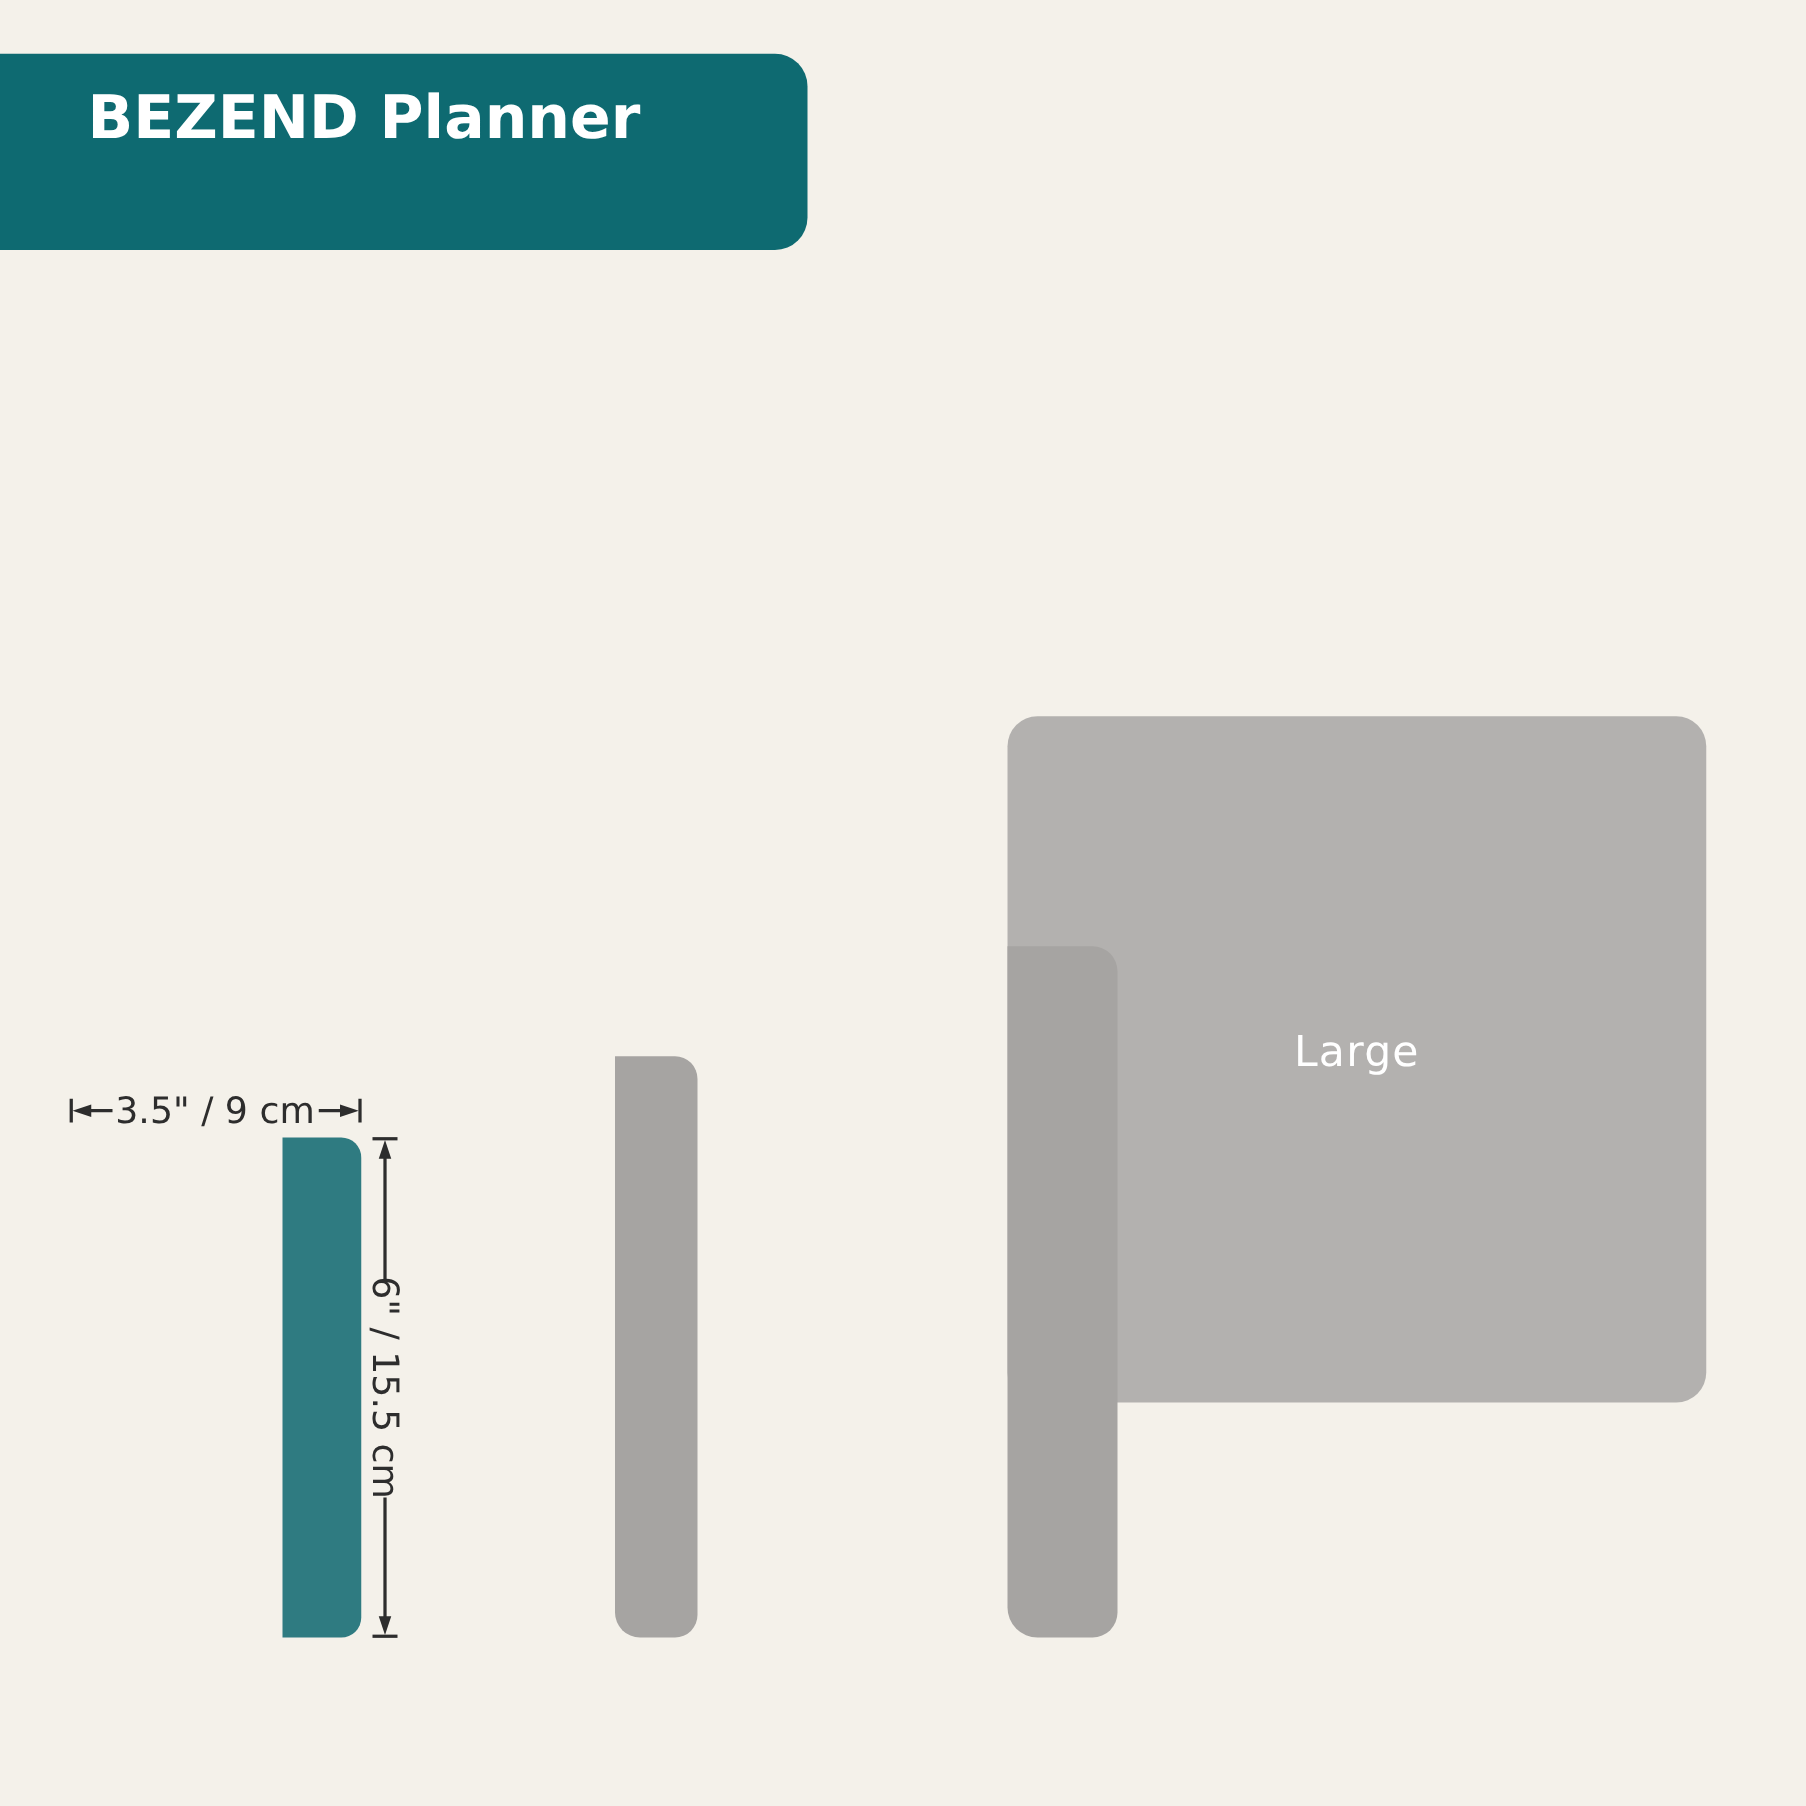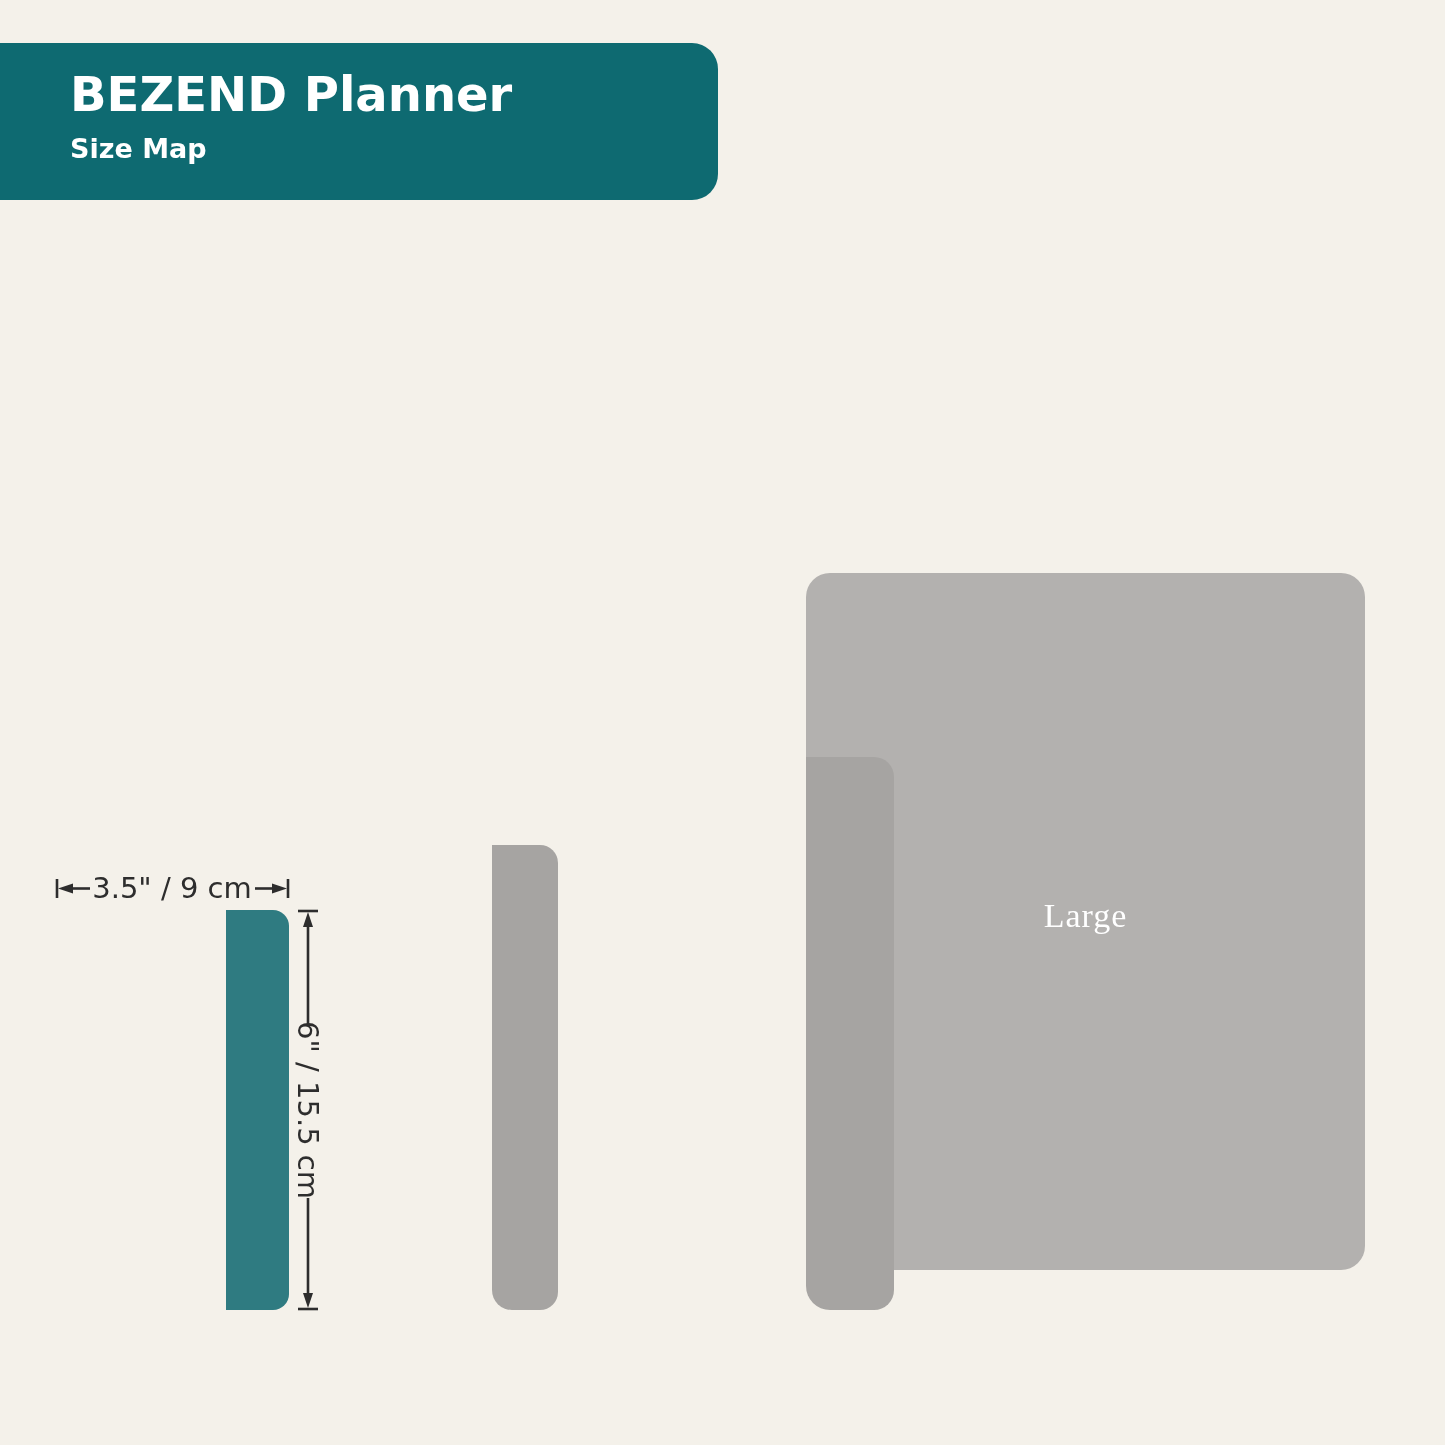--- a/index.html
+++ b/index.html
@@ -5,37 +5,37 @@
   html,body{margin:0;padding:0;}
   .canvas{
     position:relative;
     width:1445px;height:1445px;
     background:var(--background,#F4F1EA);
     overflow:hidden;
     font-family:"DejaVu Sans",sans-serif;
   }
   
   .badge{
-    position:absolute;left:0;top:43px;width:718px;height:157px;
+    position:absolute;left:0;top:43px;width:646px;height:157px;
     background:var(--teal,#0E6A71);
     border-radius:0 26px 26px 0;
     box-sizing:border-box;
     padding:25px 20px 0 70px;
     color:#fff;
   }
   .badge-title{
     font-size:48px;font-weight:bold;letter-spacing:0;line-height:1.1;
     white-space:nowrap;
   }
   .badge-subtitle{
     margin-top:12px;font-size:27px;font-weight:bold;
   }
   
   .rect{position:absolute;display:flex;align-items:center;justify-content:center;}
-  .rect-large {left:806px;top:573px;width:559px;height:697px;border-radius:24px;background:var(--gray,#B3B1AF);font-family:Liberation Serif, serif;}
+  .rect-large {left:806px;top:573px;width:559px;height:549px;border-radius:24px;background:var(--gray,#B3B1AF);}
   .rect-medium{left:492px;top:757px;width:402px;height:553px;border-radius:20px;background:var(--gray,#B3B1AF);}
   .rect-small {left:226px;top:845px;width:332px;height:465px;border-radius:18px;background:var(--gray,#B3B1AF);}
   .rect-pocket{left:55px; top:910px;width:234px;height:400px;border-radius:16px;background:var(--teal,#0E6A71);}
   .size-label{
     color:var(--label_text,#FFFFFF);
     font-size:34px;font-weight:500;letter-spacing:1px;
   }
   .rect-large  .size-label{transform:translateY(-6px);}
   
   .overlap{position:absolute;background:var(--gray_overlap,#A6A4A2);}
@@ -83,16 +83,15 @@
     <polygon points="16,14 11,29 21,29"></polygon>
     <line x1="16" y1="28" x2="16" y2="126"></line>
     <text x="16" y="222" text-anchor="middle" transform="rotate(90 16 212)">6" / 15.5 cm</text>
     <line x1="16" y1="300" x2="16" y2="396"></line>
     <polygon points="16,410 11,395 21,395"></polygon>
     <line x1="6" y1="411" x2="26" y2="411"></line>
   </svg>
 
   <div class="badge">
     <div class="badge-title">BEZEND Planner</div>
-    <div class="badge-subtitle">Size Map</div>
   </div>
 
 </div>
 
 </body></html>

